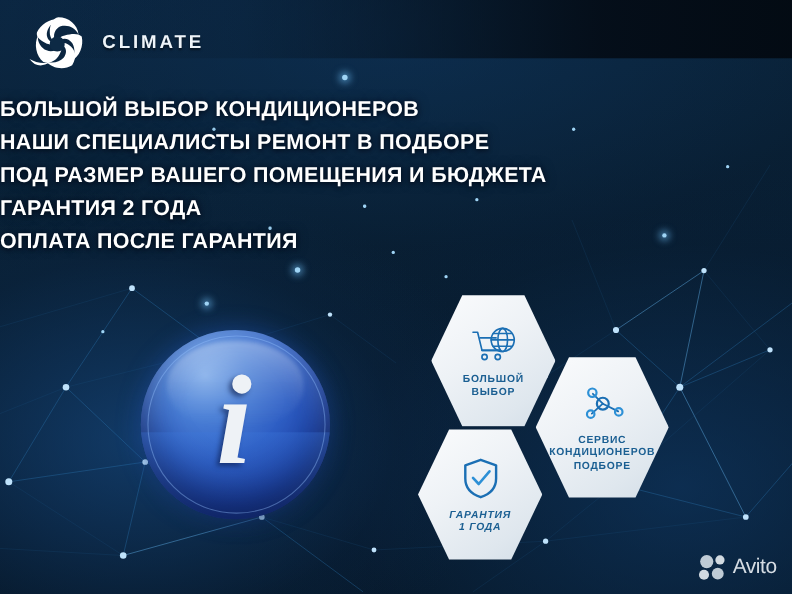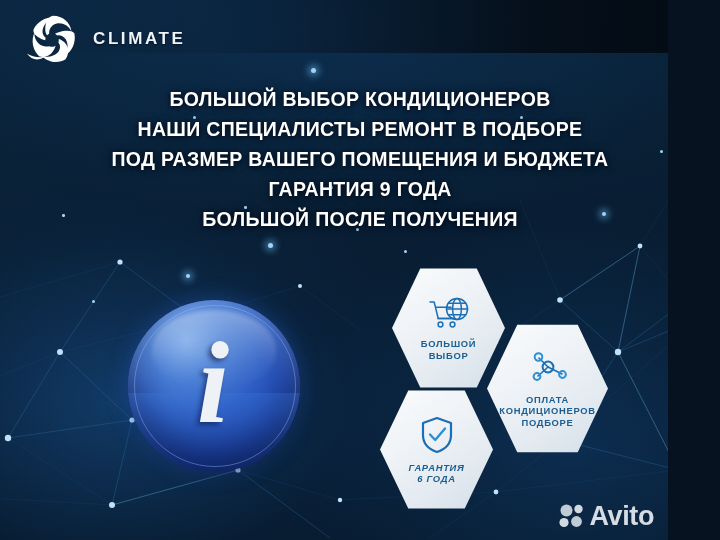--- a/index.html
+++ b/index.html
@@ -8,21 +8,21 @@
   html, body {
     width: 720px;
     height: 540px;
     overflow: hidden;
     background: #06121f;
     font-family: "Liberation Sans", sans-serif;
   }
 
   #poster {
     position: relative;
-    width: 668px;
+    width: 720px;
     height: 540px;
     overflow: hidden;
     background:
       radial-gradient(ellipse 420px 300px at 18% 74%, rgba(22,72,128,0.70) 0%, rgba(12,40,75,0.25) 55%, rgba(0,0,0,0) 78%),
       radial-gradient(ellipse 520px 380px at 86% 82%, rgba(16,58,104,0.62) 0%, rgba(9,32,60,0.20) 58%, rgba(0,0,0,0) 80%),
       radial-gradient(ellipse 700px 320px at 50% 6%, rgba(14,52,92,0.55) 0%, rgba(8,28,52,0.15) 60%, rgba(0,0,0,0) 85%),
       linear-gradient(170deg, #0b2742 0%, #0a2339 24%, #081d30 52%, #071a2c 74%, #061726 100%);
   }
 
   
@@ -87,21 +87,20 @@
     line-height: 20px;
     text-shadow: 0 1px 2px rgba(0,0,0,0.55);
   }
 
   
   .headline {
     position: absolute;
     left: 0; top: 84px;
     width: 720px;
     z-index: 5;
-    text-align: center;
     color: #ffffff;
     font-size: 19.5px;
     font-weight: bold;
     line-height: 30px;
     letter-spacing: 0.3px;
     text-shadow: 0 1px 4px rgba(0,8,20,0.85), 0 0 10px rgba(0,10,25,0.5);
   }
   .headline .hl { display: block; white-space: nowrap; }
 
   
@@ -205,22 +204,22 @@
     position: absolute;
     right: 14px; bottom: 10px;
     z-index: 7;
     display: flex;
     align-items: center;
     gap: 5px;
     opacity: 0.88;
   }
   .avito-word {
     color: #f2f6fa;
-    font-size: 27px;
-    font-weight: bold;
+    font-size: 19px;
+    font-weight: normal;
     letter-spacing: -0.4px;
     line-height: 28px;
   }
 </style>
 </head>
 <body>
 
 <div id="poster">
 
   <svg class="net" viewBox="0 0 720 540" preserveAspectRatio="none" aria-hidden="true">
@@ -317,22 +316,22 @@
     <div class="logo-words">
       <span>CLIMATE</span>
     </div>
   </div>
 
 
   <div class="headline">
     <span class="hl">БОЛЬШОЙ ВЫБОР КОНДИЦИОНЕРОВ</span>
     <span class="hl">НАШИ СПЕЦИАЛИСТЫ РЕМОНТ В ПОДБОРЕ</span>
     <span class="hl">ПОД РАЗМЕР ВАШЕГО ПОМЕЩЕНИЯ И БЮДЖЕТА</span>
-    <span class="hl">ГАРАНТИЯ 9 ГОДА</span>
-    <span class="hl">БОЛЬШОЙ ПОСЛЕ ПОЛУЧЕНИЯ</span>
+    <span class="hl">ГАРАНТИЯ 2 ГОДА</span>
+    <span class="hl">ОПЛАТА ПОСЛЕ ГАРАНТИЯ</span>
   </div>
 
   <div class="sphere-wrap">
     <div class="sphere-shadow"></div>
     <div class="sphere">
       <div class="sphere-lower"></div>
       <div class="sphere-gloss"></div>
       <div class="sphere-i">i</div>
     </div>
   </div>
@@ -364,34 +363,34 @@
         <line x1="14" y1="9" x2="23" y2="18"></line>
         <line x1="23" y1="18" x2="37" y2="25"></line>
         <line x1="23" y1="18" x2="13" y2="27"></line>
       </g>
       <circle cx="23" cy="18" r="5.4" fill="none" stroke="#1b6fb4" stroke-width="2"></circle>
       <circle cx="13.5" cy="8" r="3.8" fill="none" stroke="#2d90d6" stroke-width="2"></circle>
       <circle cx="37.5" cy="25.5" r="3.4" fill="none" stroke="#2d90d6" stroke-width="2"></circle>
       <circle cx="12" cy="27.5" r="3.4" fill="none" stroke="#2d90d6" stroke-width="2"></circle>
     </svg>
     <div class="hex-label">
-      <div>ОПЛАТА</div>
+      <div>СЕРВИС</div>
       <div>КОНДИЦИОНЕРОВ</div>
       <div>ПОДБОРЕ</div>
     </div>
   </div>
 
   <div class="hex" id="hex-warranty">
     <svg width="38" height="40" viewBox="0 0 38 40" aria-hidden="true">
       <path d="M19 3 L33 8 V20 C33 29 26.5 34.5 19 37 C11.5 34.5 5 29 5 20 V8 Z" fill="none" stroke="#1b6fb4" stroke-width="2.2" stroke-linejoin="round"></path>
       <path d="M12 19.5 L17.2 25 L27 13.5" fill="none" stroke="#2d90d6" stroke-width="2.4" stroke-linecap="round" stroke-linejoin="round"></path>
     </svg>
     <div class="hex-label">
       <div>ГАРАНТИЯ</div>
-      <div>6 ГОДА</div>
+      <div>1 ГОДА</div>
     </div>
   </div>
 
   <div class="avito">
     <svg width="26" height="24" viewBox="0 0 26 24" aria-hidden="true">
       <circle cx="7.5" cy="6.5" r="6" fill="#d8e2ea"></circle>
       <circle cx="19.5" cy="5" r="4.2" fill="#eef3f7"></circle>
       <circle cx="5" cy="18.5" r="4.6" fill="#eef3f7"></circle>
       <circle cx="17.5" cy="17.5" r="5.4" fill="#d8e2ea"></circle>
     </svg>

